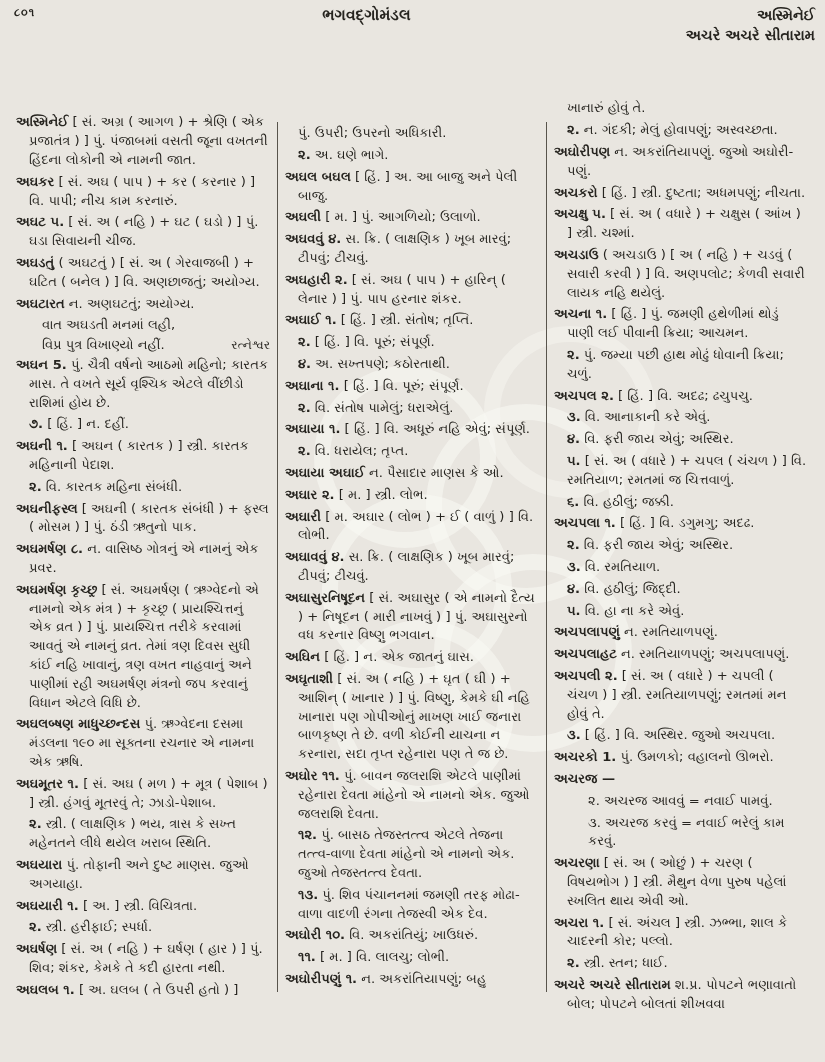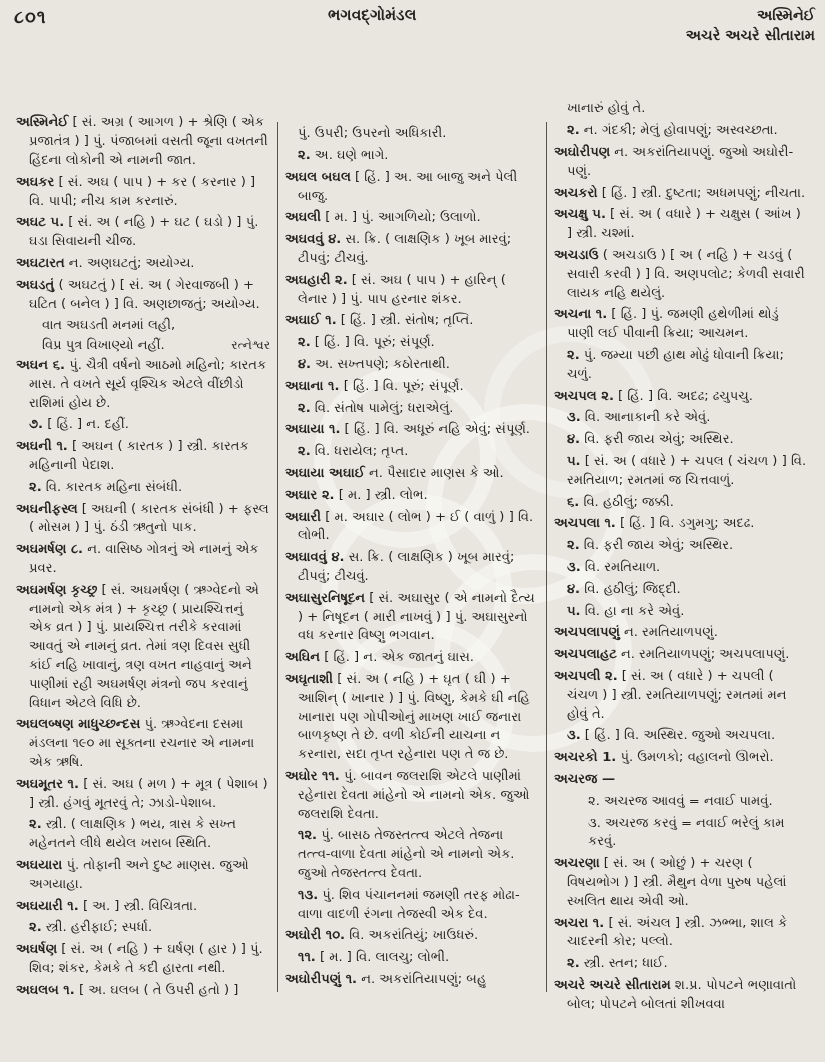--- a/index.html
+++ b/index.html
@@ -10,21 +10,21 @@
     color:#26241f;
     position:relative;
   }
   .page{
     position:relative;width:825px;height:1062px;box-sizing:border-box;
     padding:6px 10px 4px 14px;
   }
   
   .header{position:relative;z-index:2;height:50px;}
   .header-row{display:flex;align-items:flex-start;justify-content:space-between;}
-  .page-number{font-weight:bold;font-size:18px;letter-spacing:1px;}
+  .page-number{font-weight:bold;font-size:11px;letter-spacing:1px;}
   .book-title{font-weight:bold;font-size:15.5px;transform:translateX(6px);}
   .guide-col{text-align:right;line-height:1.35;}
   .first-word{font-weight:bold;font-size:14.5px;display:block;}
   .guide-phrase{font-weight:bold;font-size:14.5px;display:block;}
   
   .columns{
     position:relative;z-index:2;display:flex;align-items:center;
     height:998px;overflow:hidden;margin-top:2px;
   }
   .col{
@@ -79,25 +79,25 @@
         <span class="guide-phrase">અચરે અચરે સીતારામ</span>
       </span>
     </div>
   </div>
 
   <div class="columns">
     <div class="col col-1">
         <p class="entry"><b class="hw">અસ્મિનેઈ</b> [ સં. અગ્ર ( આગળ ) + શ્રેણિ ( એક પ્રજાતંત્ર ) ] પું. પંજાબમાં વસતી જૂના વખતની હિંદના લોકોની એ નામની જાત.</p>
         <p class="entry"><b class="hw">અઘકર</b> [ સં. અઘ ( પાપ ) + કર ( કરનાર ) ] વિ. પાપી; નીચ કામ કરનારું.</p>
         <p class="entry"><b class="hw">અઘટ ૫.</b> [ સં. અ ( નહિ ) + ઘટ ( ઘડો ) ] પું. ઘડા સિવાયની ચીજ.</p>
+        <p class="entry"><b class="hw">અઘડતું</b> ( અઘટતું ) [ સં. અ ( ગેરવાજબી ) + ઘટિત ( બનેલ ) ] વિ. અણછાજતું; અયોગ્ય.</p>
         <p class="entry"><b class="hw">અઘટારત</b> ન. અણઘટતું; અયોગ્ય.</p>
-        <p class="entry"><b class="hw">અઘડતું</b> ( અઘટતું ) [ સં. અ ( ગેરવાજબી ) + ઘટિત ( બનેલ ) ] વિ. અણછાજતું; અયોગ્ય.</p>
         <p class="verse">વાત અઘડતી મનમાં લહી,</p>
         <p class="verse">વિપ્ર પુત્ર વિખાણ્યો નહીં.<span class="attrib">રત્નેશ્વર</span></p>
-        <p class="entry"><b class="hw">અઘન ૬.</b> પું. ચૈત્રી વર્ષનો આઠમો મહિનો; કારતક માસ. તે વખતે સૂર્ય વૃશ્ચિક એટલે વીંછીડો રાશિમાં હોય છે.</p>
+        <p class="entry"><b class="hw">અઘન 5.</b> પું. ચૈત્રી વર્ષનો આઠમો મહિનો; કારતક માસ. તે વખતે સૂર્ય વૃશ્ચિક એટલે વીંછીડો રાશિમાં હોય છે.</p>
         <p class="sense"><b class="hw">૭.</b> [ હિં. ] ન. દહીં.</p>
         <p class="entry"><b class="hw">અઘની ૧.</b> [ અઘન ( કારતક ) ] સ્ત્રી. કારતક મહિનાની પેદાશ.</p>
         <p class="sense"><b class="hw">૨.</b> વિ. કારતક મહિના સંબંધી.</p>
         <p class="entry"><b class="hw">અઘનીફસ્લ</b> [ અઘની ( કારતક સંબંધી ) + ફસ્લ ( મોસમ ) ] પું. ઠંડી ઋતુનો પાક.</p>
         <p class="entry"><b class="hw">અઘમર્ષણ ૮.</b> ન. વાસિષ્ઠ ગોત્રનું એ નામનું એક પ્રવર.</p>
         <p class="entry"><b class="hw">અઘમર્ષણ કૃચ્છ્ર</b> [ સં. અઘમર્ષણ ( ઋગ્વેદનો એ નામનો એક મંત્ર ) + કૃચ્છ્ર ( પ્રાયશ્ચિત્તનું એક વ્રત ) ] પું. પ્રાયશ્ચિત્ત તરીકે કરવામાં આવતું એ નામનું વ્રત. તેમાં ત્રણ દિવસ સુધી કાંઈ નહિ ખાવાનું, ત્રણ વખત નાહવાનું અને પાણીમાં રહી અઘમર્ષણ મંત્રનો જપ કરવાનું વિધાન એટલે વિધિ છે.</p>
         <p class="entry"><b class="hw">અઘલબ્ષણ માધુચ્છન્દસ</b> પું. ઋગ્વેદના દસમા મંડલના ૧૯૦ મા સૂક્તના રચનાર એ નામના એક ઋષિ.</p>
         <p class="entry"><b class="hw">અઘમૂતર ૧.</b> [ સં. અઘ ( મળ ) + મૂત્ર ( પેશાબ ) ] સ્ત્રી. હંગવું મૂતરવું તે; ઝાડો-પેશાબ.</p>
         <p class="sense"><b class="hw">૨.</b> સ્ત્રી. ( લાક્ષણિક ) ભય, ત્રાસ કે સખ્ત મહેનતને લીધે થયેલ ખરાબ સ્થિતિ.</p>
         <p class="entry"><b class="hw">અઘયારા</b> પું. તોફાની અને દુષ્ટ માણસ. જુઓ અગયાહા.</p>

